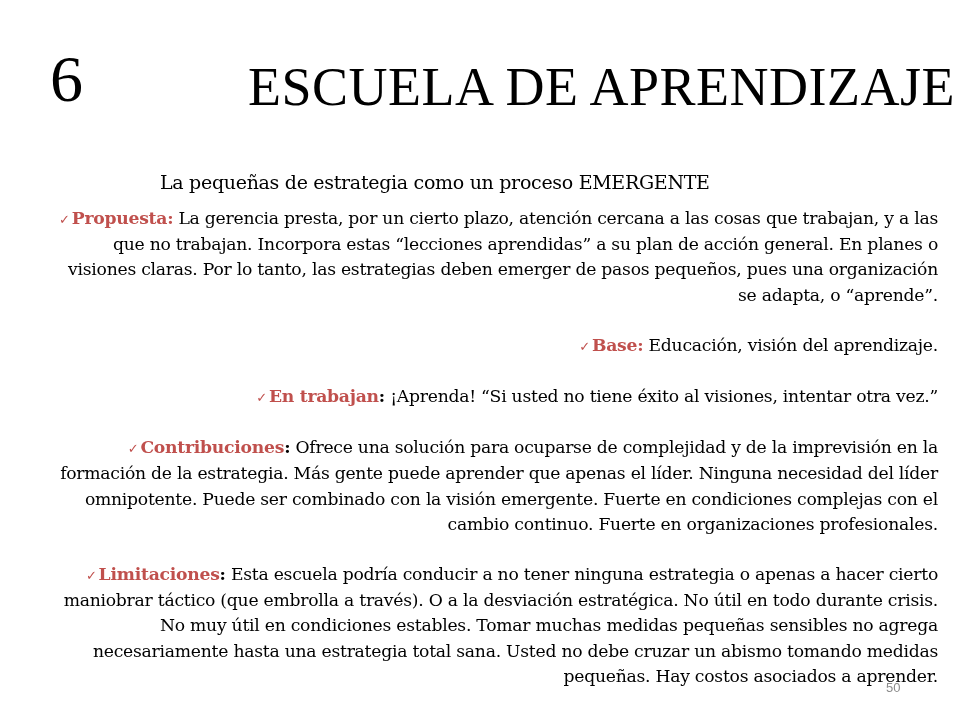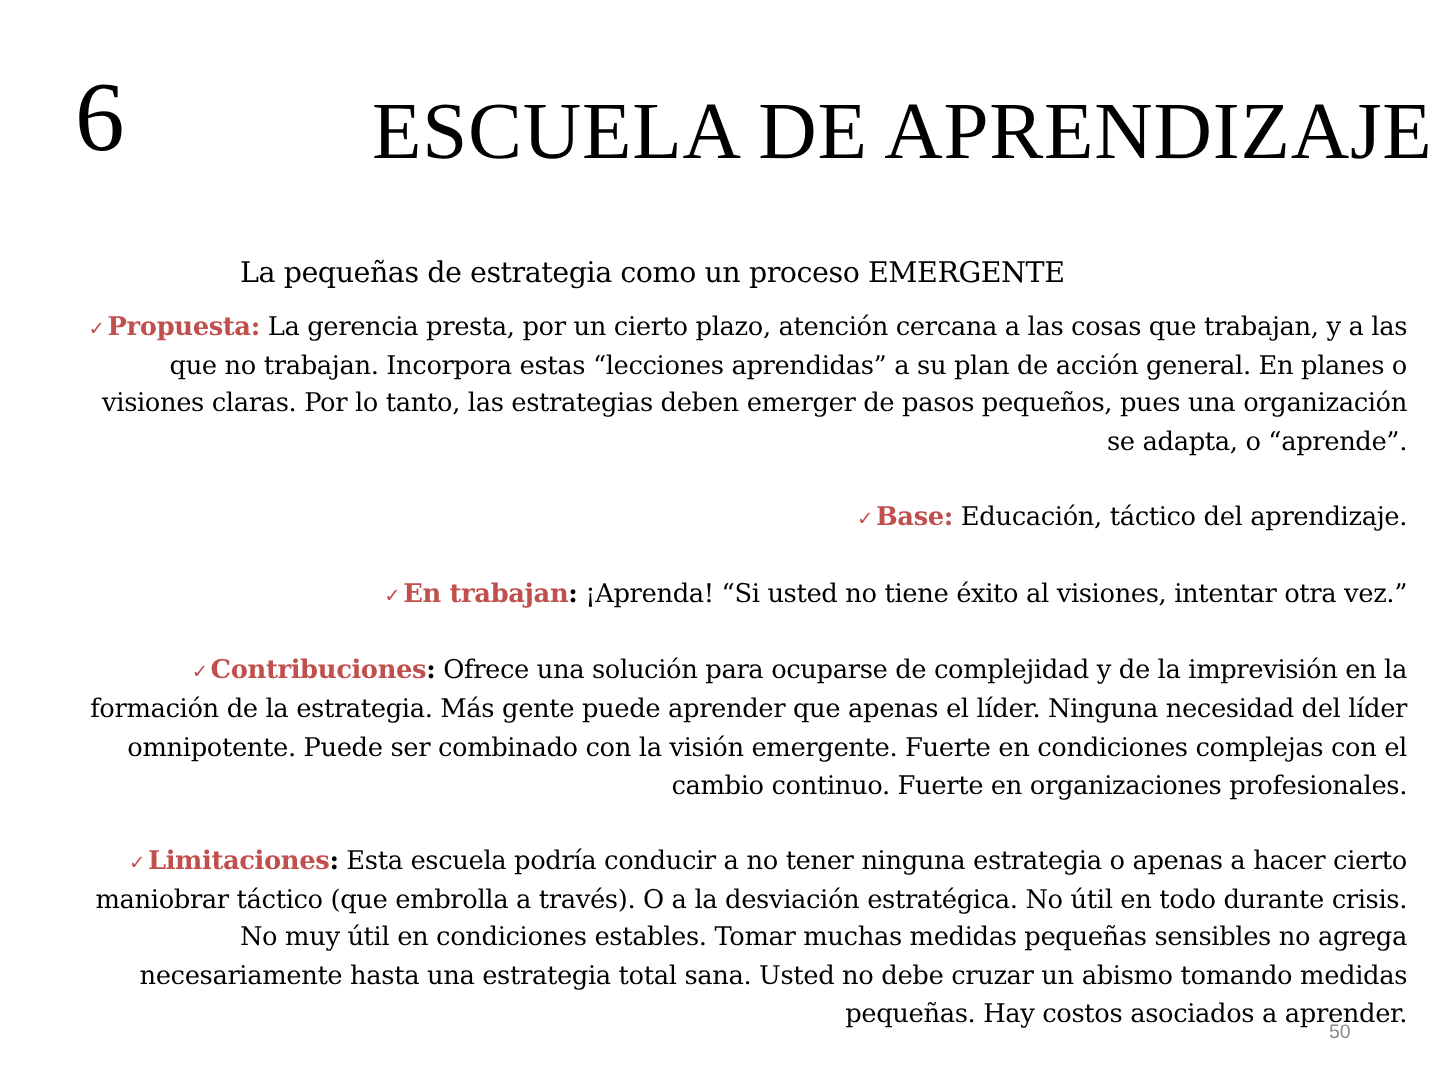--- a/index.html
+++ b/index.html
@@ -27,21 +27,21 @@
 
 <div class="slide-num">6</div>
 <div class="title">ESCUELA DE APRENDIZAJE</div>
 <div class="subtitle">La pequeñas de estrategia como un proceso EMERGENTE</div>
 
 <div class="body">
   <div class="item">
     <span class="check">✓</span><span class="label">Propuesta:</span><span class="colon"></span><span> La gerencia presta, por un cierto plazo, atención cercana a las cosas que trabajan, y a las que no trabajan. Incorpora estas “lecciones aprendidas” a su plan de acción general. En planes o visiones claras. Por lo tanto, las estrategias deben emerger de pasos pequeños, pues una organización se adapta, o “aprende”.</span>
   </div>
   <div class="item">
-    <span class="check">✓</span><span class="label">Base:</span><span class="colon"></span><span> Educación, táctico del aprendizaje.</span>
+    <span class="check">✓</span><span class="label">Base:</span><span class="colon"></span><span> Educación, visión del aprendizaje.</span>
   </div>
   <div class="item">
     <span class="check">✓</span><span class="label">En trabajan</span><span class="colon">:</span><span> ¡Aprenda! “Si usted no tiene éxito al visiones, intentar otra vez.”</span>
   </div>
   <div class="item">
     <span class="check">✓</span><span class="label">Contribuciones</span><span class="colon">:</span><span> Ofrece una solución para ocuparse de complejidad y de la imprevisión en la formación de la estrategia. Más gente puede aprender que apenas el líder. Ninguna necesidad del líder omnipotente. Puede ser combinado con la visión emergente. Fuerte en condiciones complejas con el cambio continuo. Fuerte en organizaciones profesionales.</span>
   </div>
   <div class="item">
     <span class="check">✓</span><span class="label">Limitaciones</span><span class="colon">:</span><span> Esta escuela podría conducir a no tener ninguna estrategia o apenas a hacer cierto maniobrar táctico (que embrolla a través). O a la desviación estratégica.  No útil en todo durante crisis. No muy útil en condiciones estables. Tomar muchas medidas pequeñas sensibles no agrega necesariamente hasta una estrategia total sana. Usted no debe cruzar un abismo tomando medidas pequeñas. Hay costos asociados a aprender.</span>
   </div>

